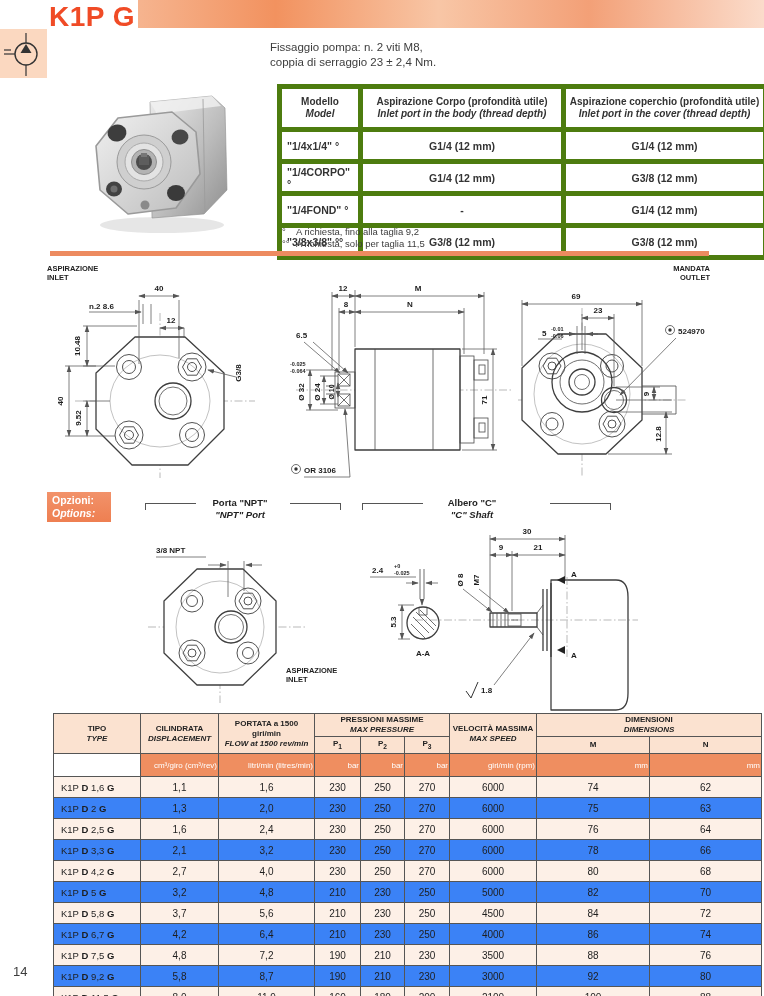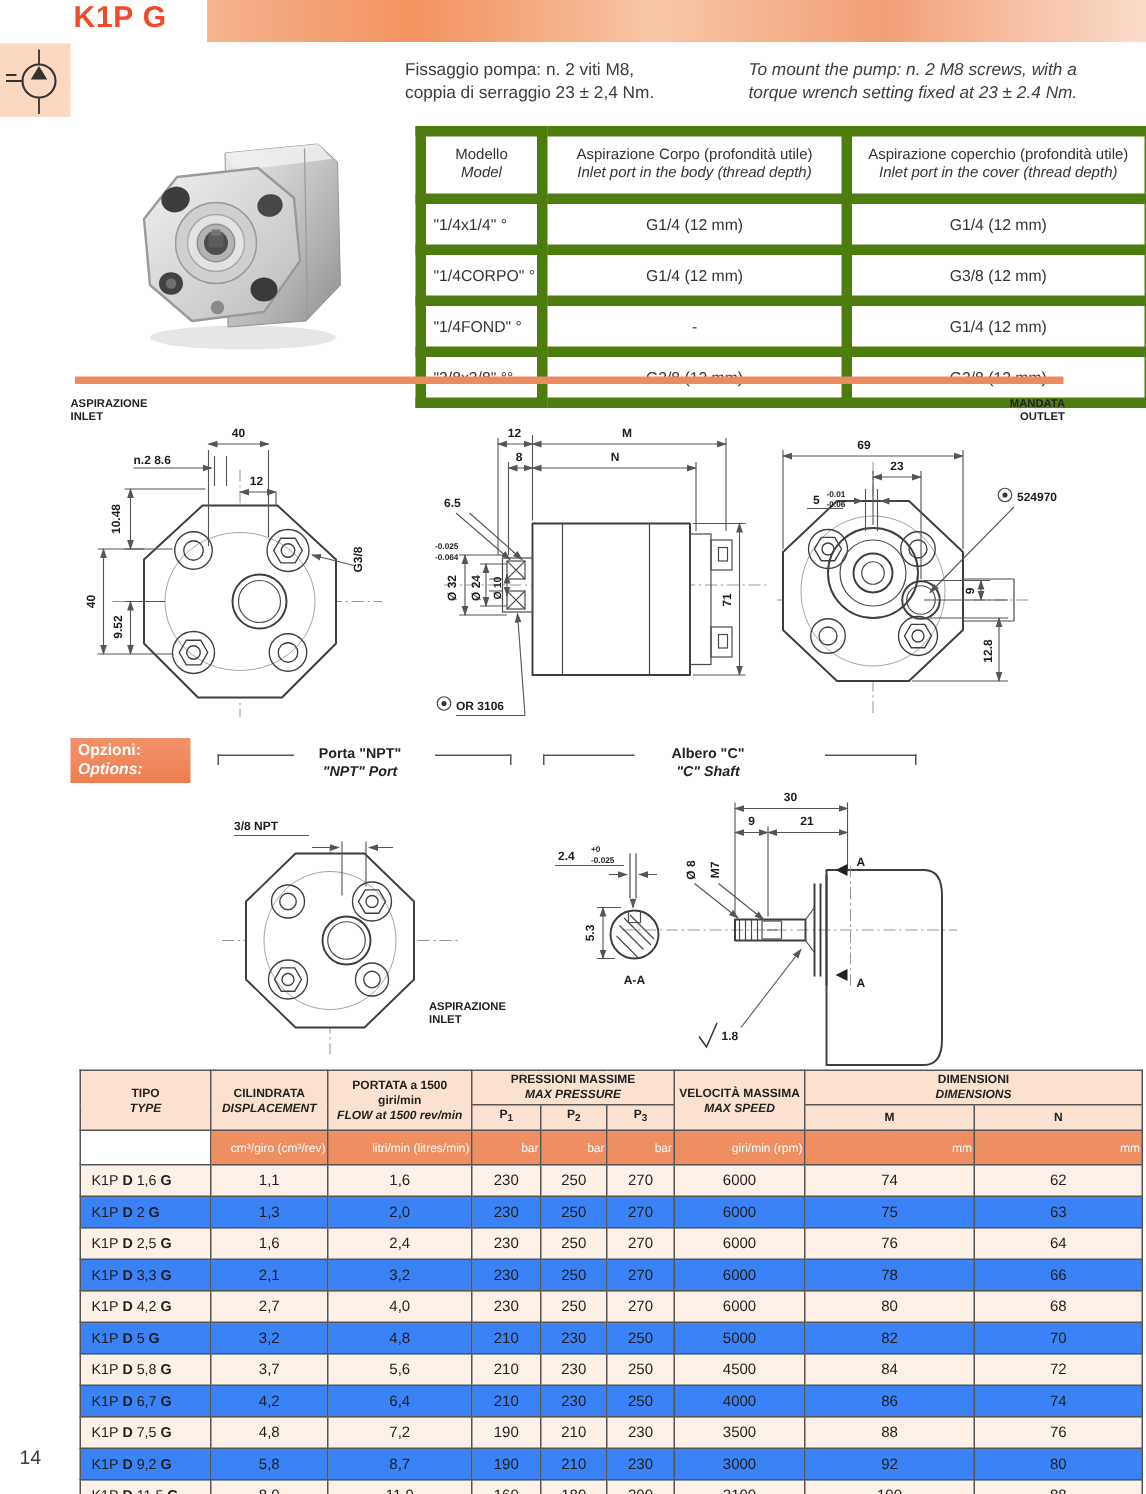--- a/index.html
+++ b/index.html
@@ -1,28 +1,28 @@
 <!DOCTYPE html>
 <html><head>
 <meta charset="utf-8">
 <style>
   html,body{margin:0;padding:0;background:#e9e9e9;}
   #page{position:relative;width:764px;height:996px;background:#fff;margin:0 auto;
         font-family:"Liberation Sans",sans-serif;color:#333;overflow:hidden;}
   
   .topbar{position:absolute;left:138px;top:0;right:0;height:28px;
     background:linear-gradient(90deg,#f6b48f 0%,#f2925f 22%,#f8c6a6 48%,#f3a077 72%,#fbdccb 100%);}
-  .title{position:absolute;left:49px;top:1px;font-size:20px;font-weight:bold;color:#f04b26;letter-spacing:.5px;}
+  .title{position:absolute;left:49px;top:1px;font-size:28px;font-weight:bold;color:#f04b26;letter-spacing:.5px;}
   .iconbox{position:absolute;left:0;top:29px;width:47px;height:49px;background:#fbd8c0;}
   .note{position:absolute;font-size:11.5px;line-height:15px;color:#3d3d3d;white-space:nowrap;}
   .note.it{left:270px;top:40px;}
   .note.en{left:499px;top:40px;font-style:italic;}
   
   .mtable{position:absolute;left:277px;top:84px;width:486px;border-collapse:collapse;table-layout:fixed;}
-  .mtable th,.mtable td{border:7px solid #4d7c0f;font-weight:normal;color:#333;}
+  .mtable th,.mtable td{border:5px solid #4d7c0f;font-weight:bold;color:#333;}
   .mtable th{height:34px;font-size:10px;line-height:12px;padding:2px 1px;}
   .mtable th .en{font-style:italic;}
   .mtable td{height:25px;font-size:10.5px;text-align:center;}
   .mtable td.mcol{text-align:left;padding-left:5px;}
   
   .fn{position:absolute;font-size:9.5px;line-height:12px;color:#3d3d3d;}
   .fn.itn{left:282px;top:226px;}
   .fn.enn{left:502px;top:226px;font-style:italic;}
   .fn-mark{display:inline-block;width:14px;}
   .divider{position:absolute;left:50px;top:251px;width:659px;height:5px;background:#ed8b60;}
@@ -34,21 +34,21 @@
   .oln{stroke:#3e3e3e;stroke-width:1.3;fill:none;stroke-linejoin:round;}
   .onf{stroke:#3e3e3e;stroke-width:1.3;fill:#fff;stroke-linejoin:round;}
   .th{stroke:#4a4a4a;stroke-width:.8;fill:none;}
   .dl{stroke:#555;stroke-width:.75;fill:none;}
   .cl{stroke:#8a8a8a;stroke-width:.6;fill:none;stroke-dasharray:8 2.5 1.5 2.5;}
   .hx{stroke:#3e3e3e;stroke-width:.9;fill:none;}
   text.dt{font:bold 8px "Liberation Sans",sans-serif;fill:#1d1d1d;}
   text.dts{font:bold 7px "Liberation Sans",sans-serif;fill:#1d1d1d;}
   text.tol{font:bold 5.5px "Liberation Sans",sans-serif;fill:#1d1d1d;}
   
-  .badge{position:absolute;left:47px;top:492px;width:80px;height:30px;background:linear-gradient(180deg,#f2926a,#ee7f51);
+  .badge{position:absolute;left:47px;top:492px;width:64px;height:30px;background:linear-gradient(180deg,#f2926a,#ee7f51);
     color:#fff;font-size:10.5px;font-weight:bold;line-height:13px;padding:2px 0 0 5px;box-sizing:border-box;}
   .badge .en{font-style:italic;}
   .opt-title{position:absolute;width:140px;text-align:center;font-size:9.5px;font-weight:bold;color:#222;line-height:12px;}
   .opt-title .en{font-style:italic;}
   .brk{position:absolute;height:6px;border-top:1px solid #555;}
   .brk.l{border-left:1px solid #555;}
   .brk.r{border-right:1px solid #555;}
   
   .stable{position:absolute;left:53px;top:713px;width:708px;border-collapse:collapse;table-layout:fixed;}
   .stable th,.stable td{border:1px solid #555;}
@@ -118,24 +118,20 @@
     <circle cx="60" cy="70" r="8" fill="#4c4c4c"></circle>
     <rect x="55" y="63" width="10" height="10" fill="#5d5d5d"></rect>
     <rect x="57" y="61" width="6" height="4" fill="#777"></rect>
     <circle cx="61" cy="113" r="4.5" fill="#8a8a8a"></circle>
   </svg>
 
   <div class="note it">
     <div>Fissaggio pompa: n. 2 viti M8,</div>
     <div>coppia di serraggio 23 ± 2,4 Nm.</div>
   </div>
-  <div class="note en">
-    <div>To mount the pump: n. 2 M8 screws, with a</div>
-    <div>torque wrench setting fixed at 23 ± 2.4 Nm.</div>
-  </div>
 
   <table class="mtable">
     <colgroup>
         <col style="width:81px">
         <col style="width:203px">
         <col style="width:202px">
       </colgroup>
     <thead>
       <tr>
         <th>
@@ -169,20 +165,24 @@
           <td>G1/4 (12 mm)</td>
         </tr>
         <tr>
           <td class="mcol">"3/8x3/8" °°</td>
           <td>G3/8 (12 mm)</td>
           <td>G3/8 (12 mm)</td>
         </tr>
       </tbody>
   </table>
 
+  <div class="fn itn">
+    <div><span class="fn-mark">°</span><span>A richiesta, fino alla taglia 9,2</span></div>
+    <div><span class="fn-mark">°°</span><span>A richiesta, solo per taglia 11,5</span></div>
+  </div>
 
   <div class="divider"></div>
 
   <div class="dlabel" style="left:47px;top:264px">
     <div>ASPIRAZIONE</div>
       <div class="en">INLET</div>
   </div>
   <div class="dlabel right" style="left:662px;top:264px;width:48px">
     <div>MANDATA</div>
       <div class="en">OUTLET</div>

